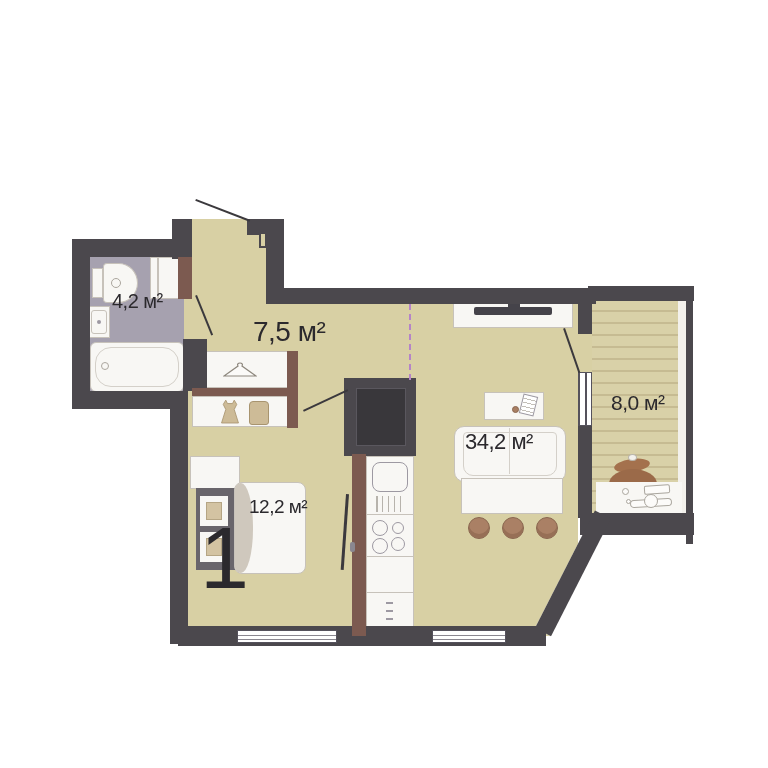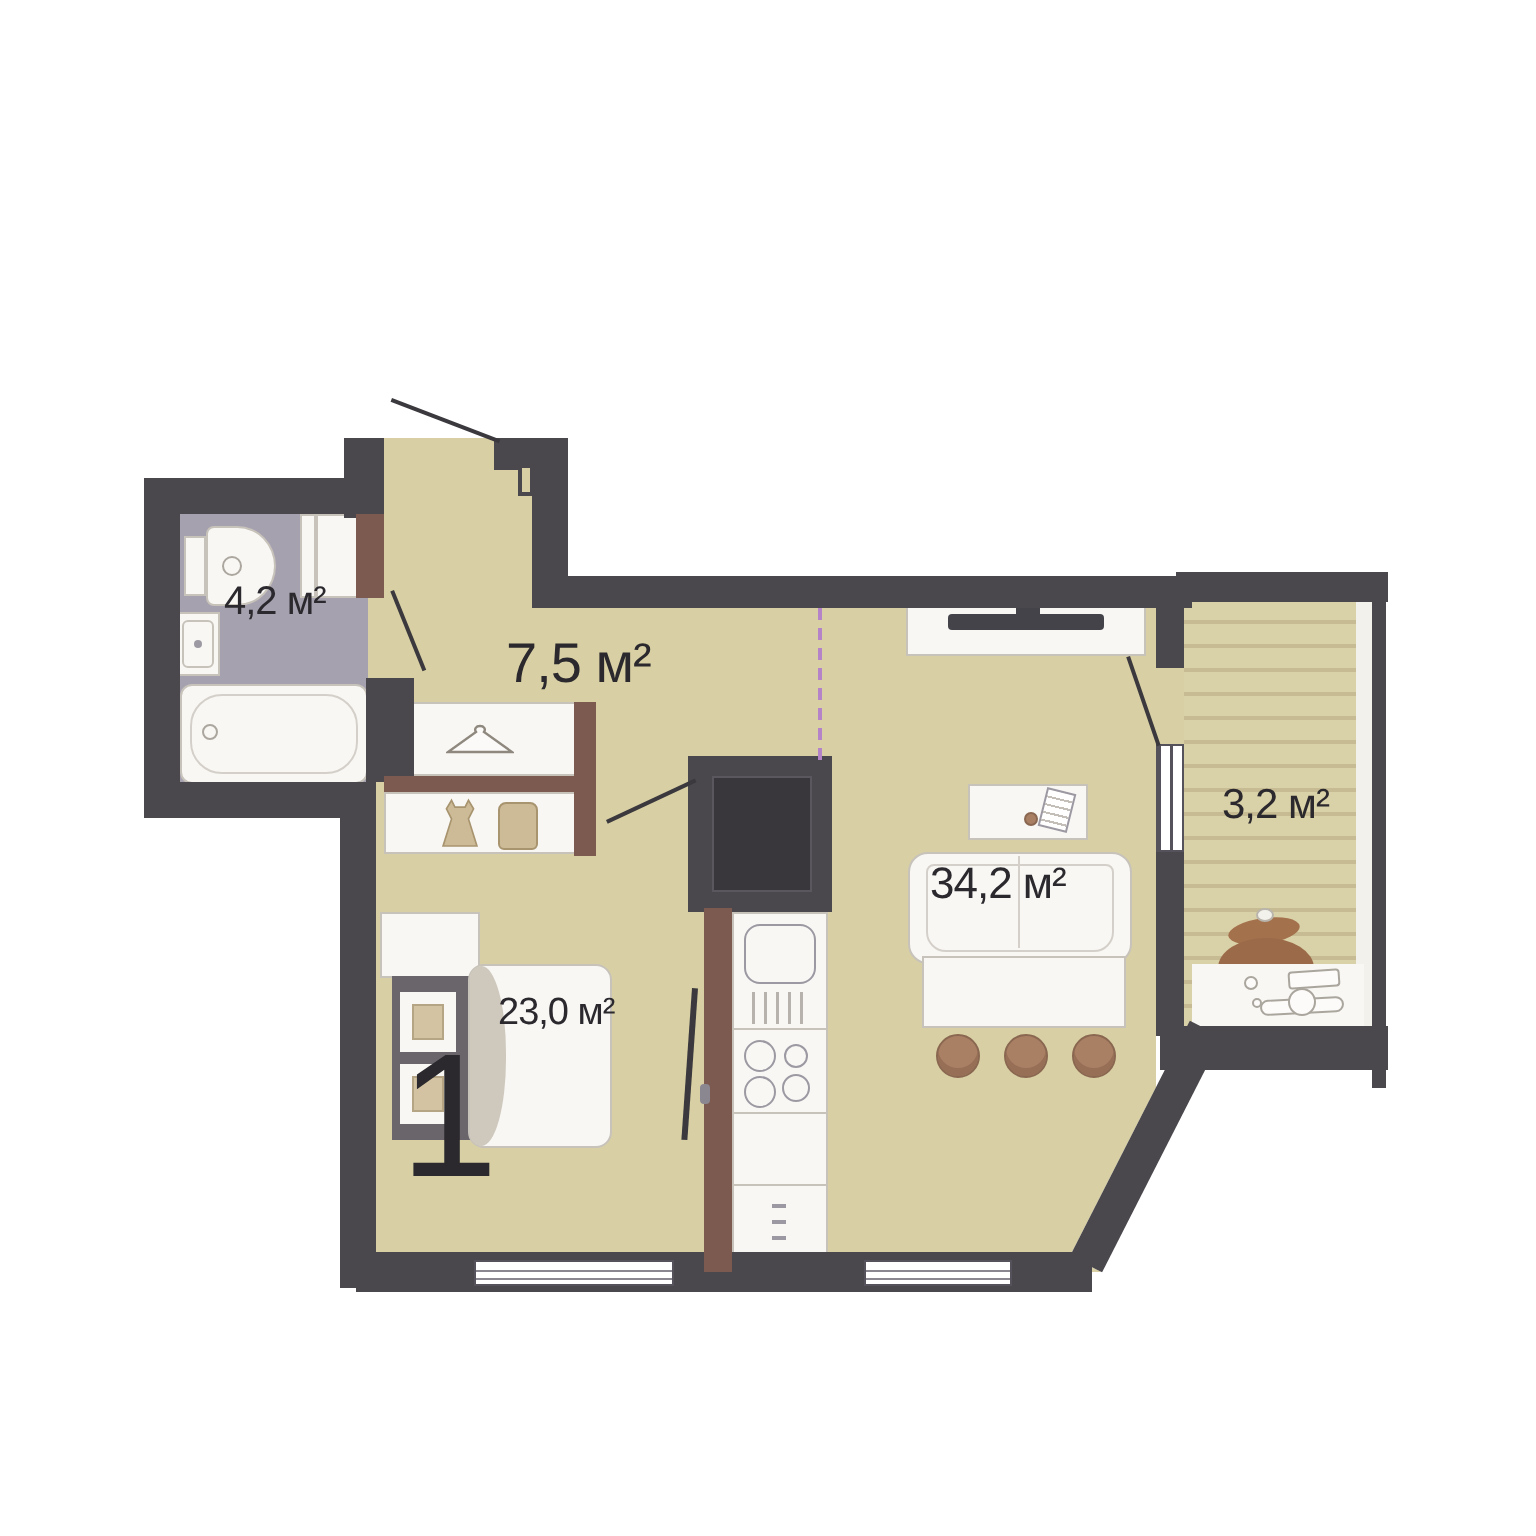--- a/index.html
+++ b/index.html
@@ -143,18 +143,18 @@
   <div class="swing" style="left:196px;top:163px;width:58px;transform:rotate(21deg)"></div>
   <div class="swing" style="left:197px;top:259px;width:43px;transform:rotate(68deg)"></div>
   <div class="swing" style="left:303px;top:374px;width:49px;transform:rotate(-25deg)"></div>
   <div class="swing" style="left:565px;top:292px;width:47px;transform:rotate(71deg)"></div>
   <div class="a" style="left:346px;top:458px;width:2.5px;height:76px;background:#3b393d;transform:rotate(4deg);transform-origin:0 0"></div>
   <div class="a" style="left:350px;top:506px;width:5px;height:10px;background:#8a8790;border-radius:2px"></div>
   <div class="a" style="left:409px;top:268px;width:0;height:76px;border-left:2px dashed #b583c8"></div>
 
   <div class="lbl" style="left:112px;top:255px;font-size:20px">4,2 м²</div>
   <div class="lbl" style="left:253px;top:282px;font-size:28px">7,5 м²</div>
-  <div class="lbl" style="left:249px;top:461px;font-size:19px">23,0 м²</div>
+  <div class="lbl" style="left:249px;top:461px;font-size:19px">12,2 м²</div>
   <div class="lbl" style="left:465px;top:395px;font-size:22px">34,2 м²</div>
-  <div class="lbl" style="left:611px;top:356px;font-size:21px">3,2 м²</div>
+  <div class="lbl" style="left:611px;top:356px;font-size:21px">8,0 м²</div>
   <div class="lbl" style="left:200px;top:478px;font-size:88px;font-weight:500">1</div>
 
 </div>
 
 </body></html>

